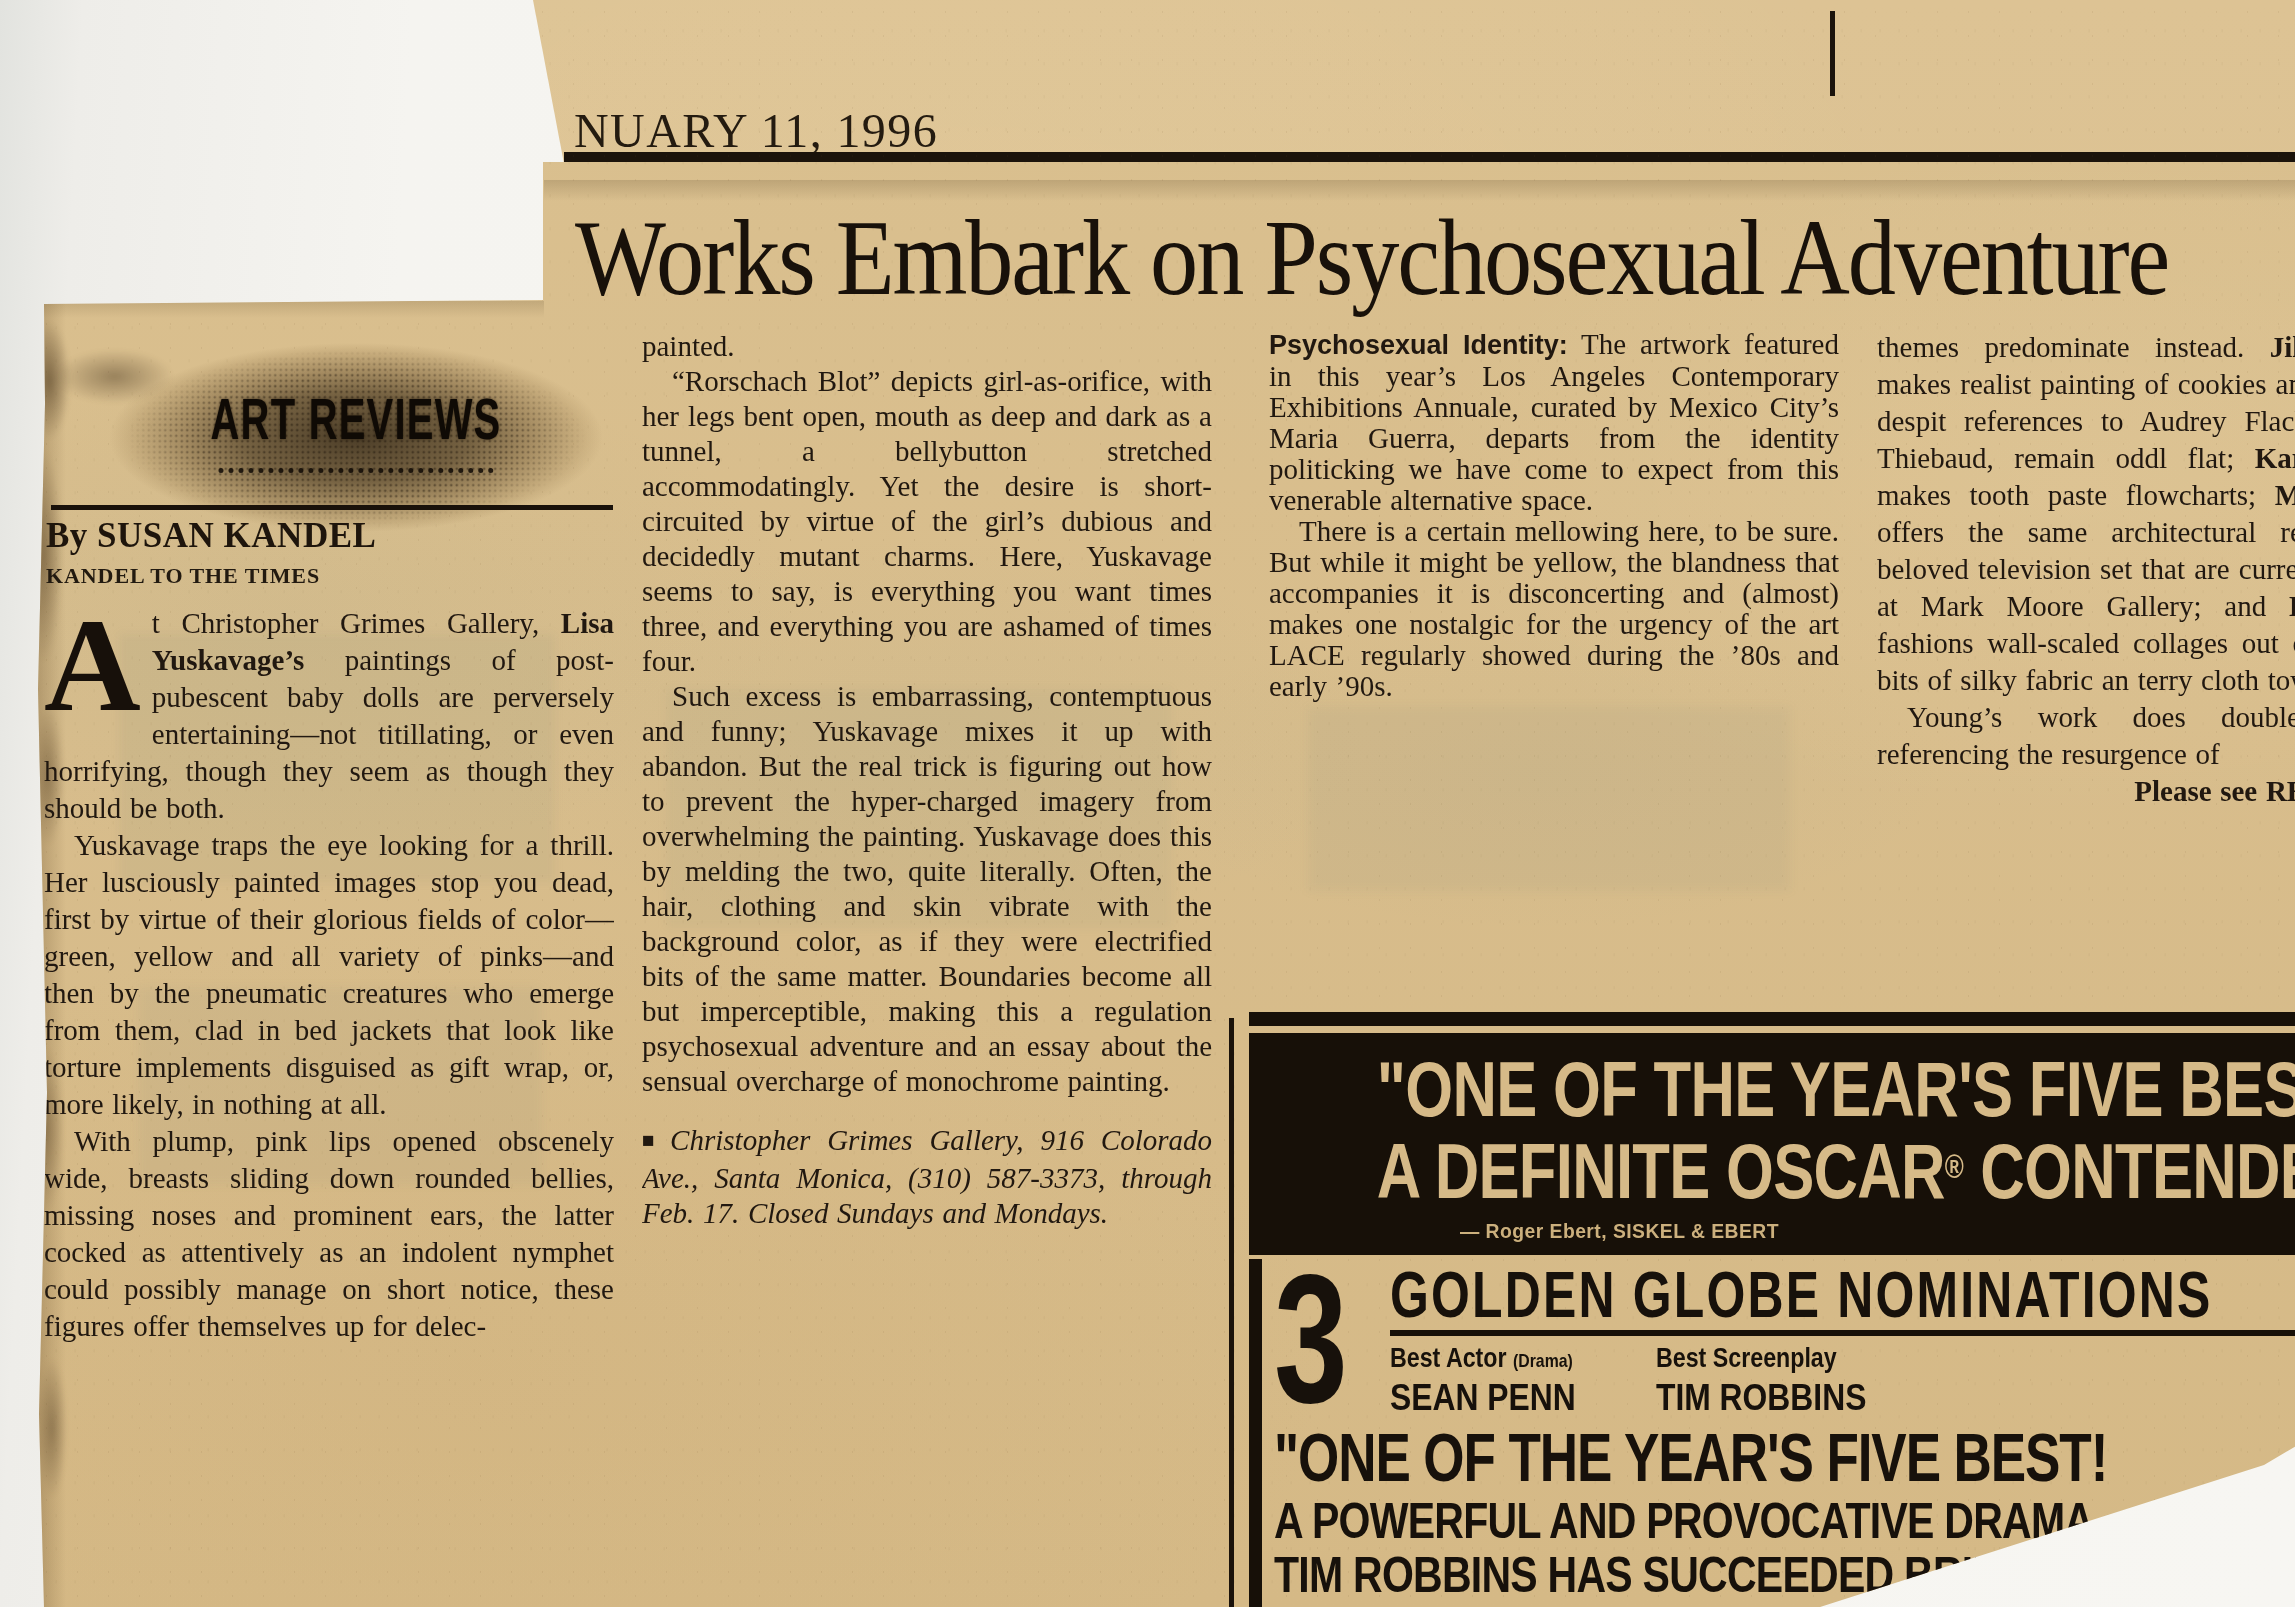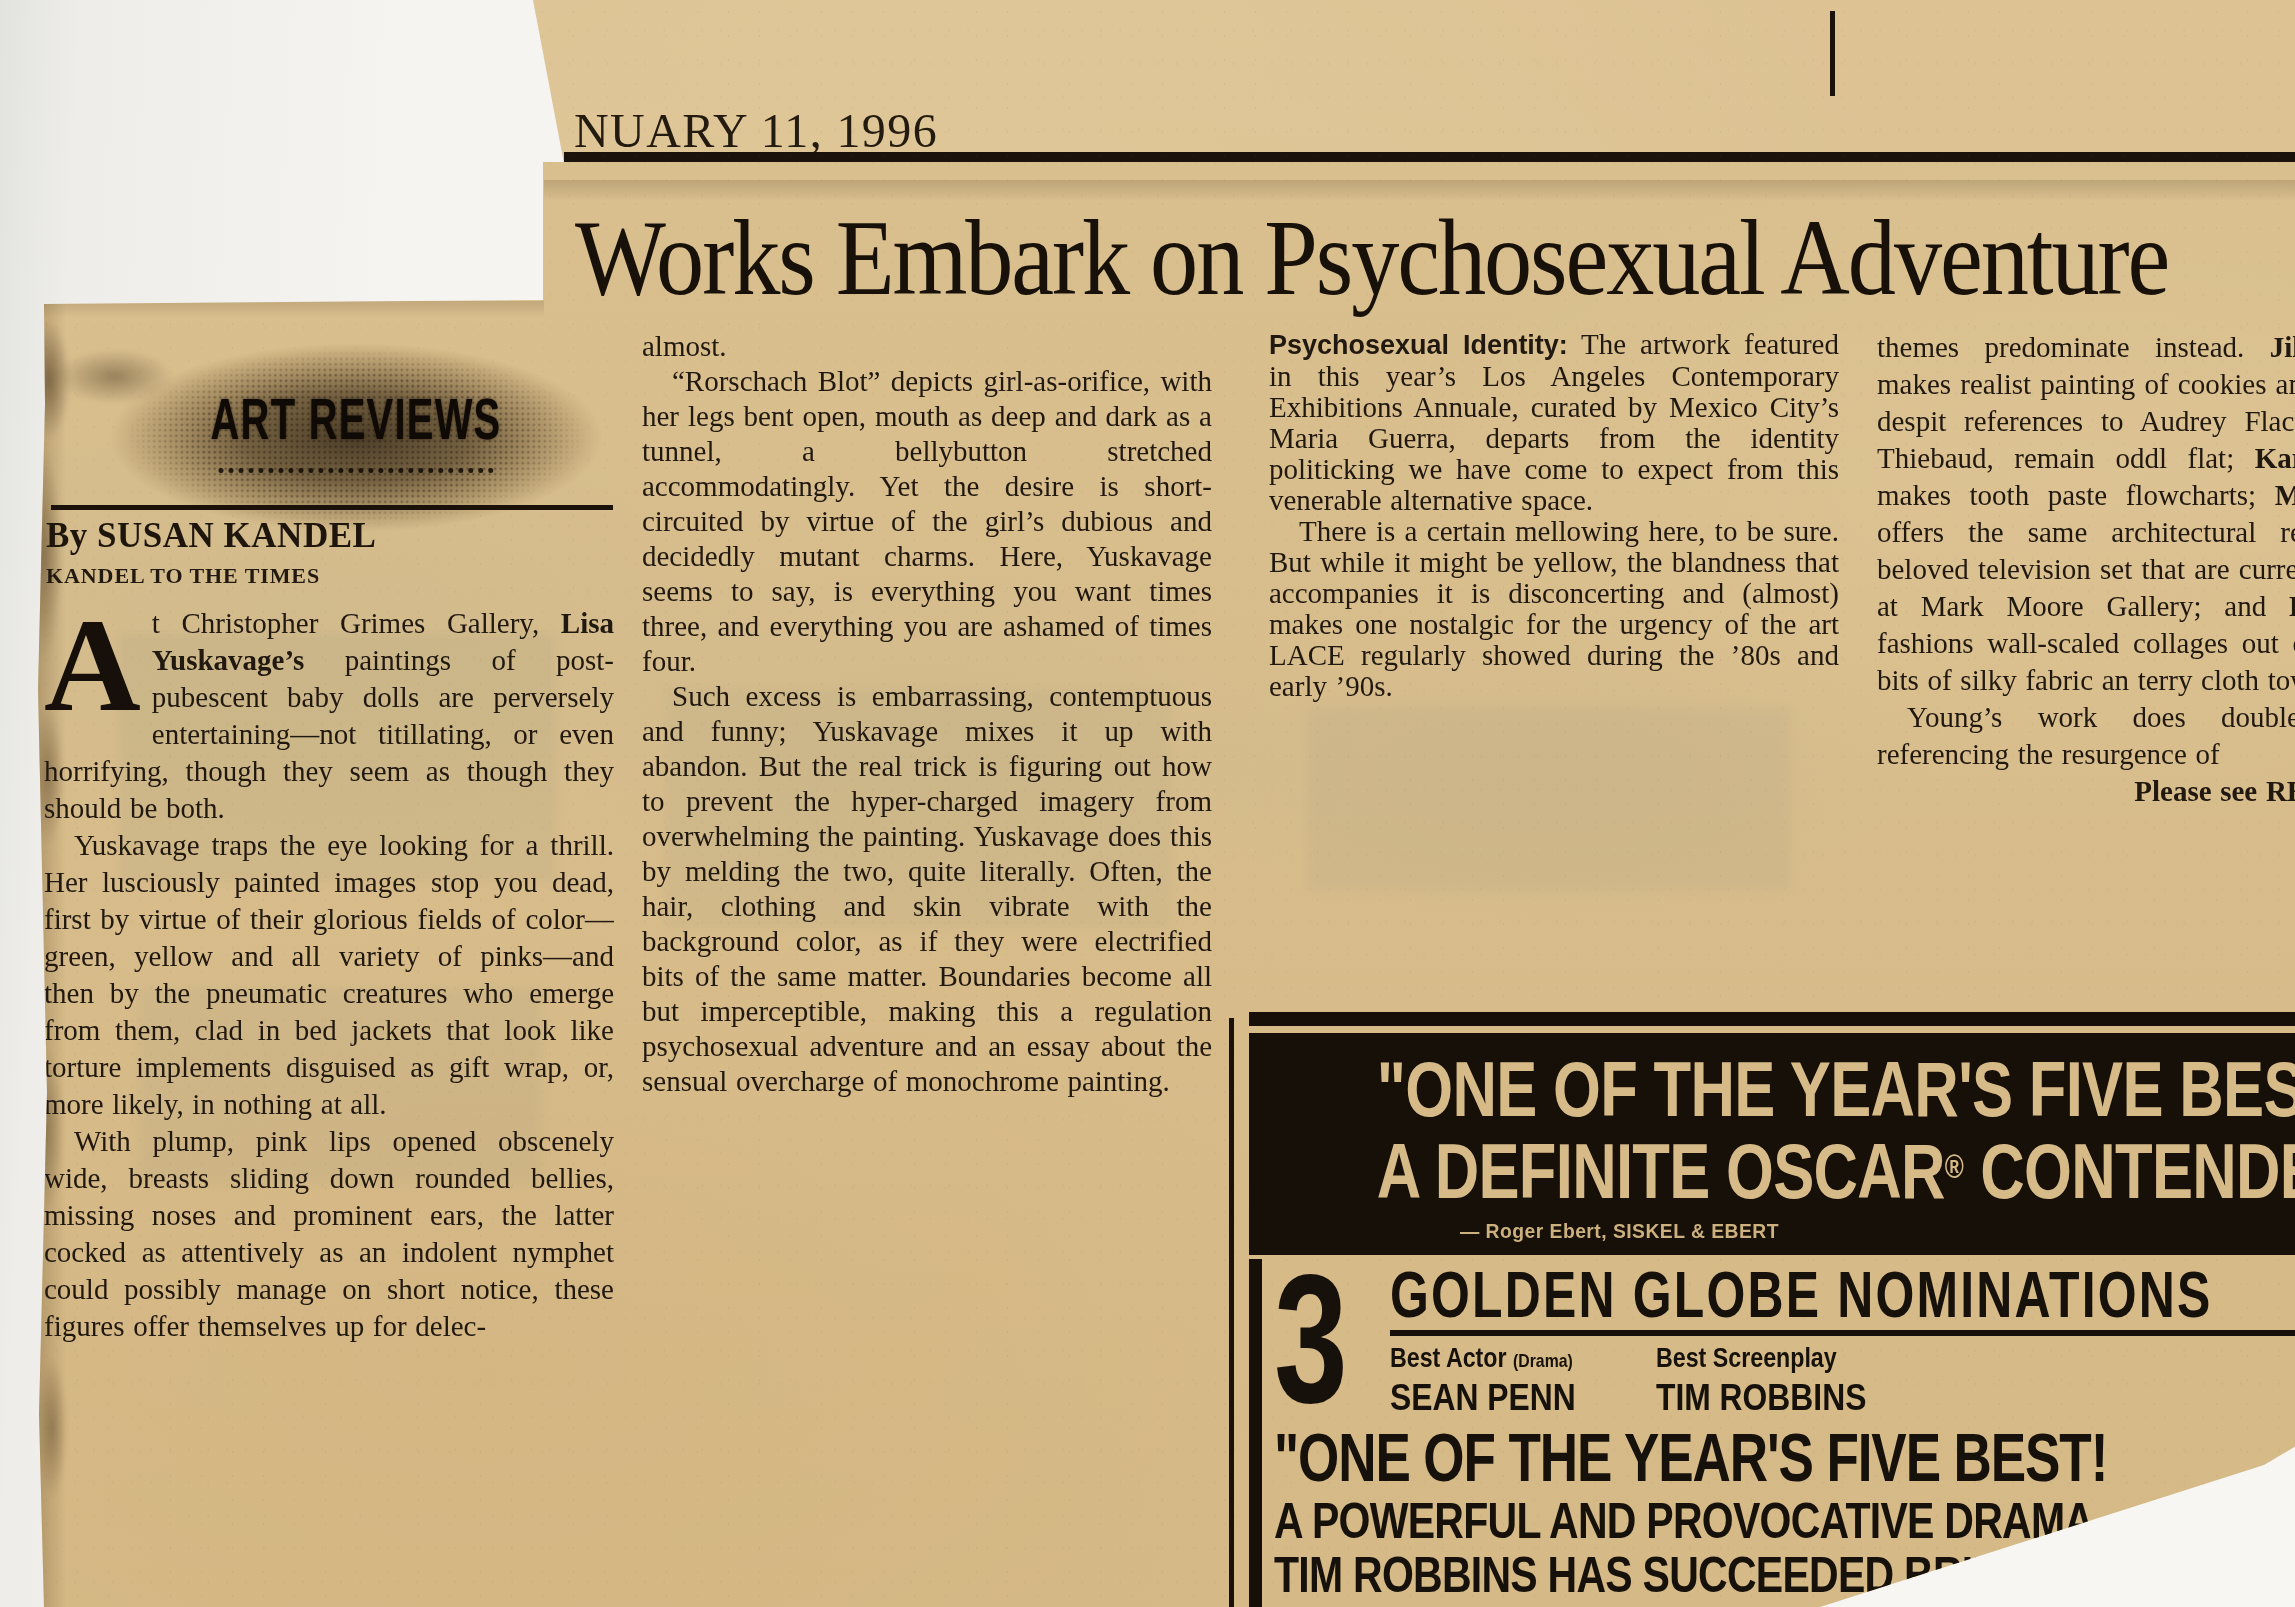--- a/index.html
+++ b/index.html
@@ -179,23 +179,24 @@
     <div class="section-rule"></div>
     <div class="byline">By SUSAN KANDEL</div>
     <div class="byline-sub">KANDEL TO THE TIMES</div>
 
     <div class="col col1">
         <p class=""><span class="dropcap">A</span>t Christopher Grimes Gallery, <span class="b">Lisa Yuskavage’s</span> paintings of post-pubescent baby dolls are perversely entertaining—not titillating, or even horrifying, though they seem as though they should be both.</p>
         <p class="ind ">Yuskavage traps the eye looking for a thrill. Her lusciously painted images stop you dead, first by virtue of their glorious fields of color—green, yellow and all variety of pinks—and then by the pneumatic creatures who emerge from them, clad in bed jackets that look like torture implements disguised as gift wrap, or, more likely, in nothing at all.</p>
         <p class="ind ">With plump, pink lips opened obscenely wide, breasts sliding down rounded bellies, missing noses and prominent ears, the latter cocked as attentively as an indolent nymphet could possibly manage on short notice, these figures offer themselves up for delec-</p>
       </div>
     <div class="col col2">
-        <p class="">almost.</p>
+        <p class="">painted.</p>
         <p class="ind ">“Rorschach Blot” depicts girl-as-orifice, with her legs bent open, mouth as deep and dark as a tunnel, a bellybutton stretched accommodatingly. Yet the desire is short-circuited by virtue of the girl’s dubious and decidedly mutant charms. Here, Yuskavage seems to say, is everything you want times three, and everything you are ashamed of times four.</p>
         <p class="ind ">Such excess is embarrassing, contemptuous and funny; Yuskavage mixes it up with abandon. But the real trick is figuring out how to prevent the hyper-charged imagery from overwhelming the painting. Yuskavage does this by melding the two, quite literally. Often, the hair, clothing and skin vibrate with the background color, as if they were electrified bits of the same matter. Boundaries become all but imperceptible, making this a regulation psychosexual adventure and an essay about the sensual overcharge of monochrome painting.</p>
+        <p class="sp "><span class="bullet">■</span><span class="i">Christopher Grimes Gallery, 916 Colorado Ave., Santa Monica, (310) 587-3373, through Feb. 17. Closed Sundays and Mondays.</span></p>
       </div>
     <div class="col col3">
         <p class=""><span class="bs">Psychosexual Identity:</span> The artwork featured in this year’s Los Angeles Contemporary Exhibitions Annuale, curated by Mexico City’s Maria Guerra, departs from the identity politicking we have come to expect from this venerable alternative space.</p>
         <p class="ind ">There is a certain mellowing here, to be sure. But while it might be yellow, the blandness that accompanies it is disconcerting and (almost) makes one nostalgic for the urgency of the art LACE regularly showed during the ’80s and early ’90s.</p>
       </div>
     <div class="col col4">
         <p class="">themes predominate instead. <span class="b">Jil Poyourow</span> makes realist painting of cookies and cakes that, despit references to Audrey Flack an Wayne Thiebaud, remain oddl flat; <span class="b">Karin Lanzoni</span> makes tooth paste flowcharts; <span class="b">Mark Bennet</span> offers the same architectural renderings of beloved television set that are currently showing at Mark Moore Gallery; and <span class="b">Kent Young</span> fashions wall-scaled collages out o rectangular bits of silky fabric an terry cloth towels.</p>
         <p class="ind ">Young’s work does double duty by referencing the resurgence of</p>
         <p class="right "><span class="b">Please see REVIEWS, F8</span></p>
       </div>

